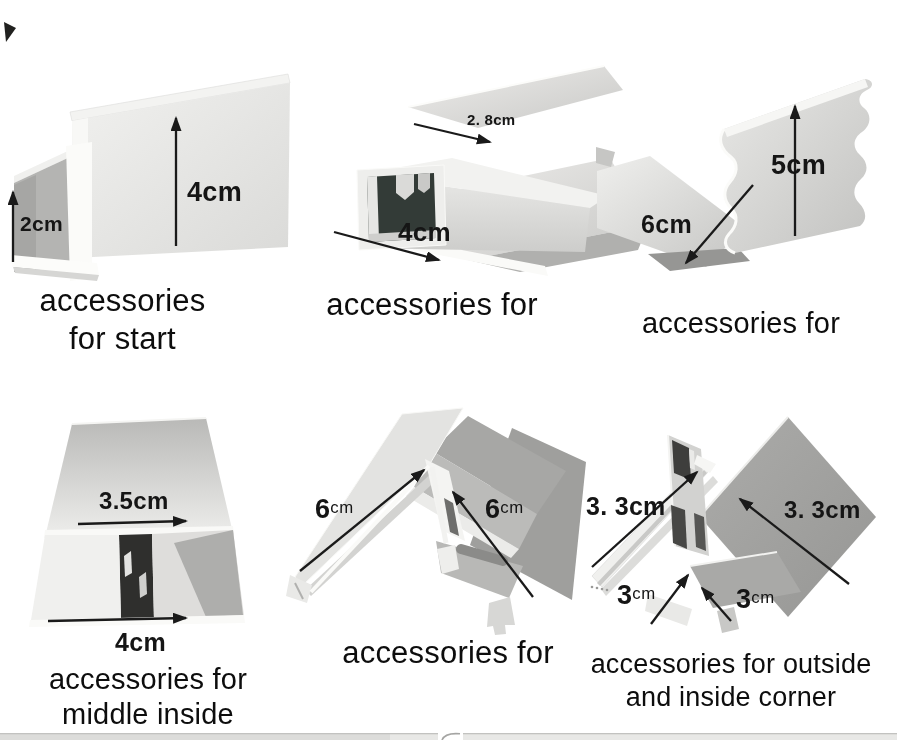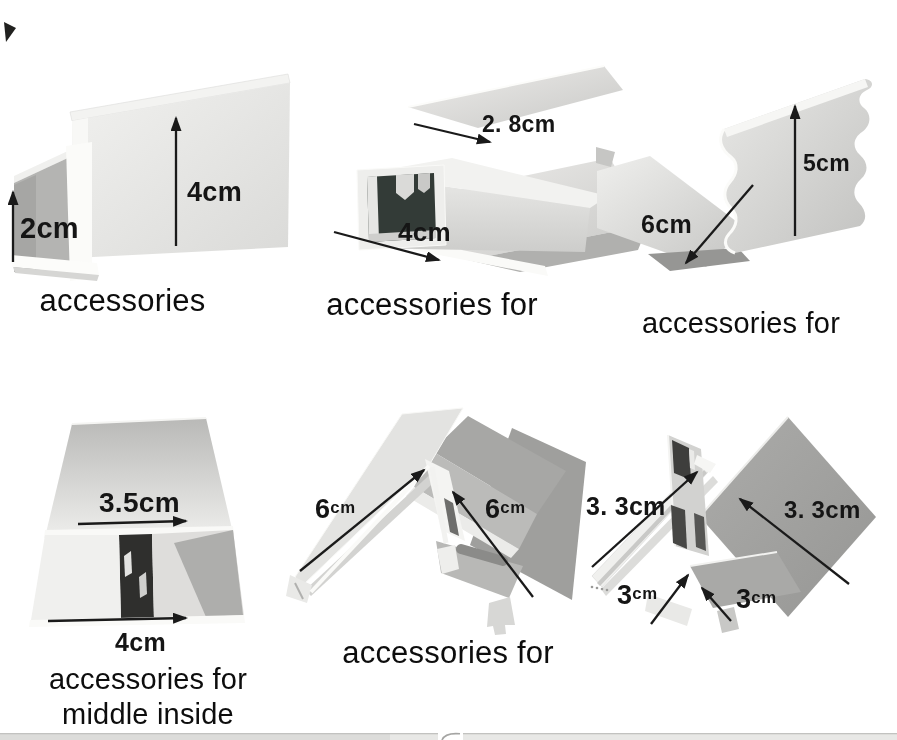--- a/index.html
+++ b/index.html
@@ -8,21 +8,21 @@
     font-family:"Liberation Sans","DejaVu Sans",sans-serif;
   }
   .stage svg{position:absolute;left:0;top:0;}
   .caption{
     position:absolute;text-align:center;color:#0d0d0d;
     font-size:var(--fs);line-height:var(--lh);letter-spacing:.2px;
   }
   .dim{
     position:absolute;font-weight:700;color:#151515;white-space:pre;letter-spacing:.3px;
   }
-  .dim .unit{font-size:.62em;vertical-align:.3em;letter-spacing:.6px;font-weight:700;}
+  .dim .unit{font-size:.62em;vertical-align:.3em;letter-spacing:.6px;font-weight:400;}
 </style>
 </head>
 <body>
 
 <div class="stage">
 
   <svg width="897" height="740" viewBox="0 0 897 740">
     <defs>
       <linearGradient id="gFace1" x1="0" y1="0" x2="1" y2="1">
         <stop offset="0" stop-color="#f1f1ef"></stop>
@@ -180,50 +180,55 @@
 
     <g>
       <rect x="0" y="733" width="897" height="7" fill="#e8e8e6"></rect>
       <rect x="0" y="733" width="390" height="7" fill="#dcdcda"></rect>
       <rect x="0" y="733" width="897" height="1.3" fill="#c2c2c0"></rect>
       <rect x="438" y="731.5" width="25" height="8.5" fill="#ffffff"></rect>
       <path d="M442,740 Q445,732.5 460,733.8" stroke="#a5a5a3" stroke-width="1.6" fill="none"></path>
     </g>
   </svg>
 
-  <div class="dim" style="left:20px;top:212px;font-size:29px">2cm</div>
+  <div class="dim" style="left:20px;top:212px;font-size:21px">2cm</div>
   <div class="dim" style="left:187px;top:177px;font-size:27px">4cm</div>
 
-  <div class="dim" style="left:482px;top:111px;font-size:23px">2. 8cm</div>
+  <div class="dim" style="left:467px;top:111px;font-size:15px">2. 8cm</div>
   <div class="dim" style="left:398px;top:217px;font-size:26px">4cm</div>
 
   <div class="dim" style="left:641px;top:210px;font-size:25px">6cm</div>
-  <div class="dim" style="left:803px;top:150px;font-size:23px">5cm</div>
-
-  <div class="dim" style="left:99px;top:487px;font-size:28px">3.5cm</div>
+  <div class="dim" style="left:771px;top:150px;font-size:27px">5cm</div>
+
+  <div class="dim" style="left:99px;top:487px;font-size:24px">3.5cm</div>
   <div class="dim" style="left:115px;top:628px;font-size:25px">4cm</div>
 
   <div class="dim" style="left:315px;top:494px;font-size:27px"><span class="num">6</span><span class="unit">cm</span></div>
   <div class="dim" style="left:485px;top:494px;font-size:27px"><span class="num">6</span><span class="unit">cm</span></div>
 
   <div class="dim" style="left:586px;top:492px;font-size:25px">3. 3cm</div>
   <div class="dim" style="left:784px;top:496px;font-size:24px">3. 3cm</div>
   <div class="dim" style="left:617px;top:580px;font-size:27px"><span class="num">3</span><span class="unit">cm</span></div>
   <div class="dim" style="left:736px;top:584px;font-size:27px"><span class="num">3</span><span class="unit">cm</span></div>
 
   <div class="caption" style="left:20px;top:282px;width:205px;--fs:31px;--lh:38px">
     <div>accessories</div>
+    <div>for start</div>
   </div>
   <div class="caption" style="left:312px;top:283px;width:240px;--fs:31px;--lh:43px">
     <div>accessories for</div>
   </div>
   <div class="caption" style="left:611px;top:303px;width:260px;--fs:29px;--lh:40px">
     <div>accessories for</div>
   </div>
   <div class="caption" style="left:38px;top:662px;width:220px;--fs:29px;--lh:35px">
     <div>accessories for</div>
     <div>middle inside</div>
   </div>
   <div class="caption" style="left:338px;top:633px;width:220px;--fs:31px;--lh:40px">
     <div>accessories for</div>
   </div>
+  <div class="caption" style="left:579px;top:648px;width:304px;--fs:27px;--lh:33px">
+    <div>accessories for outside</div>
+    <div>and inside corner</div>
+  </div>
 
 </div>
 
 </body></html>

